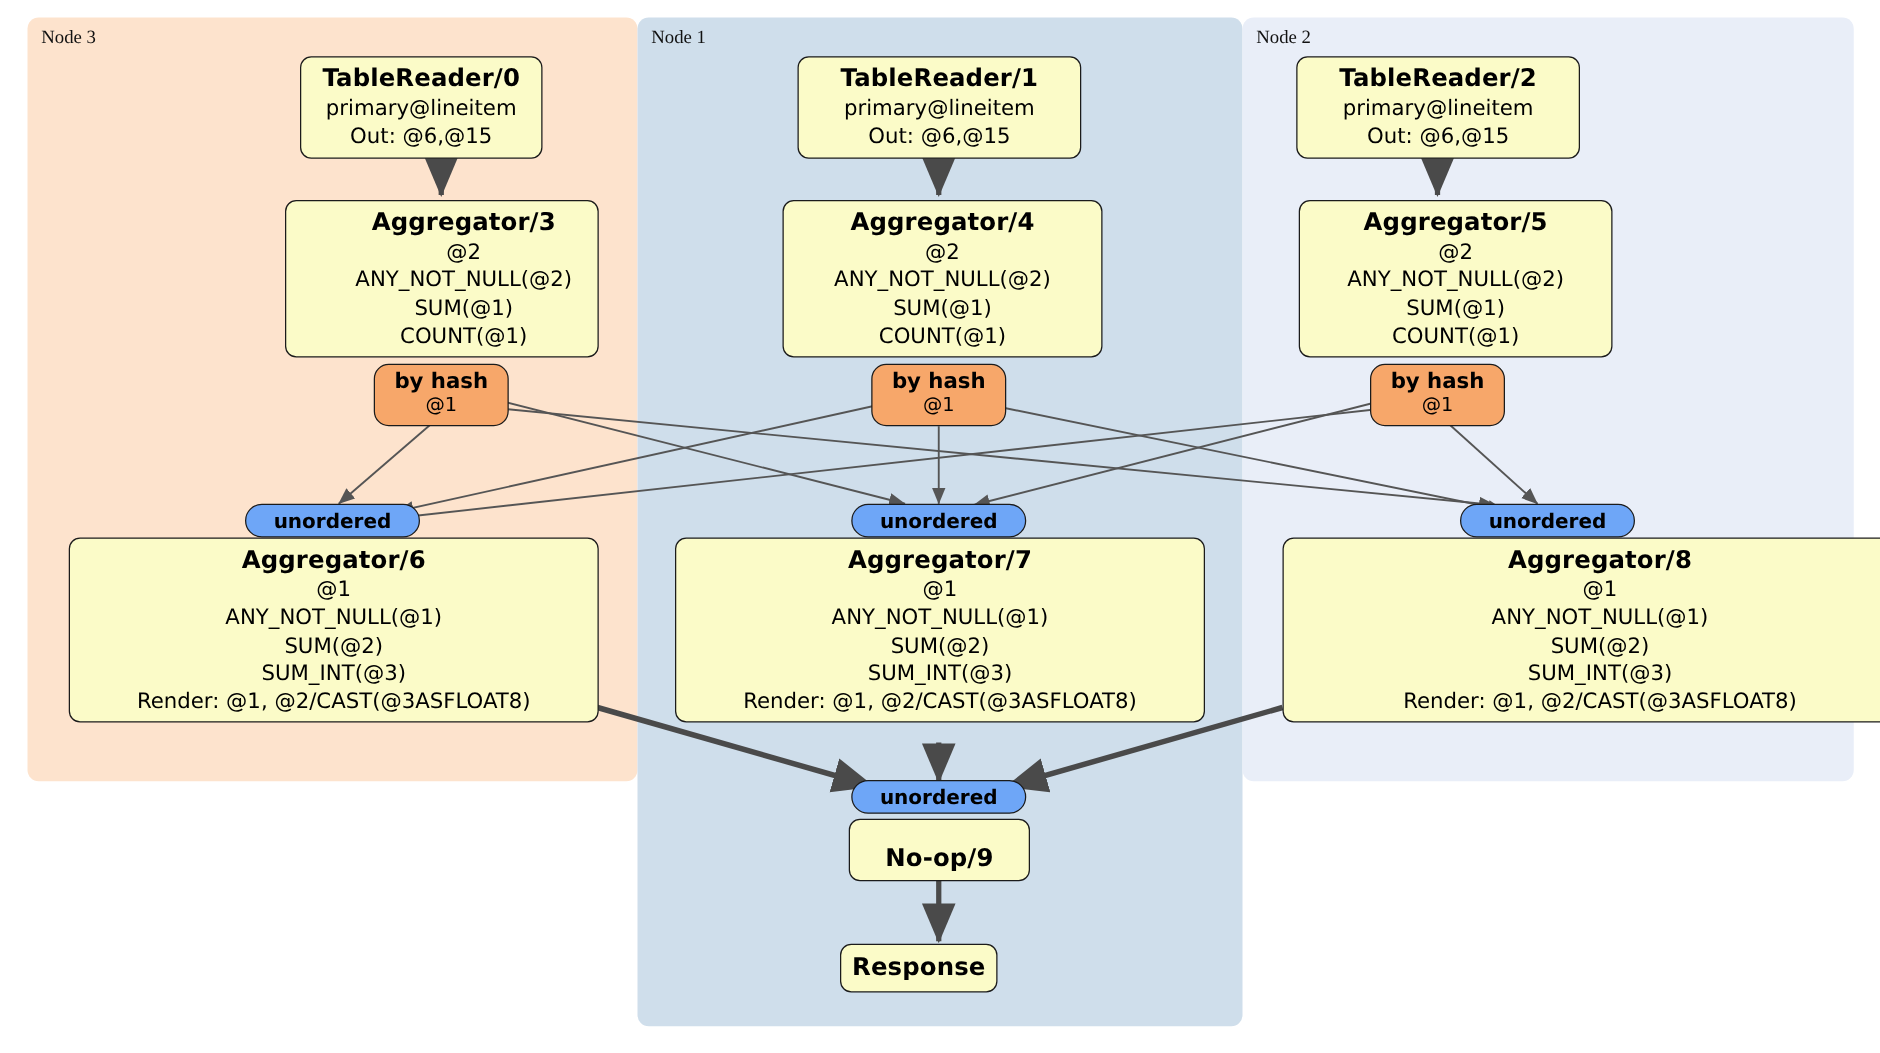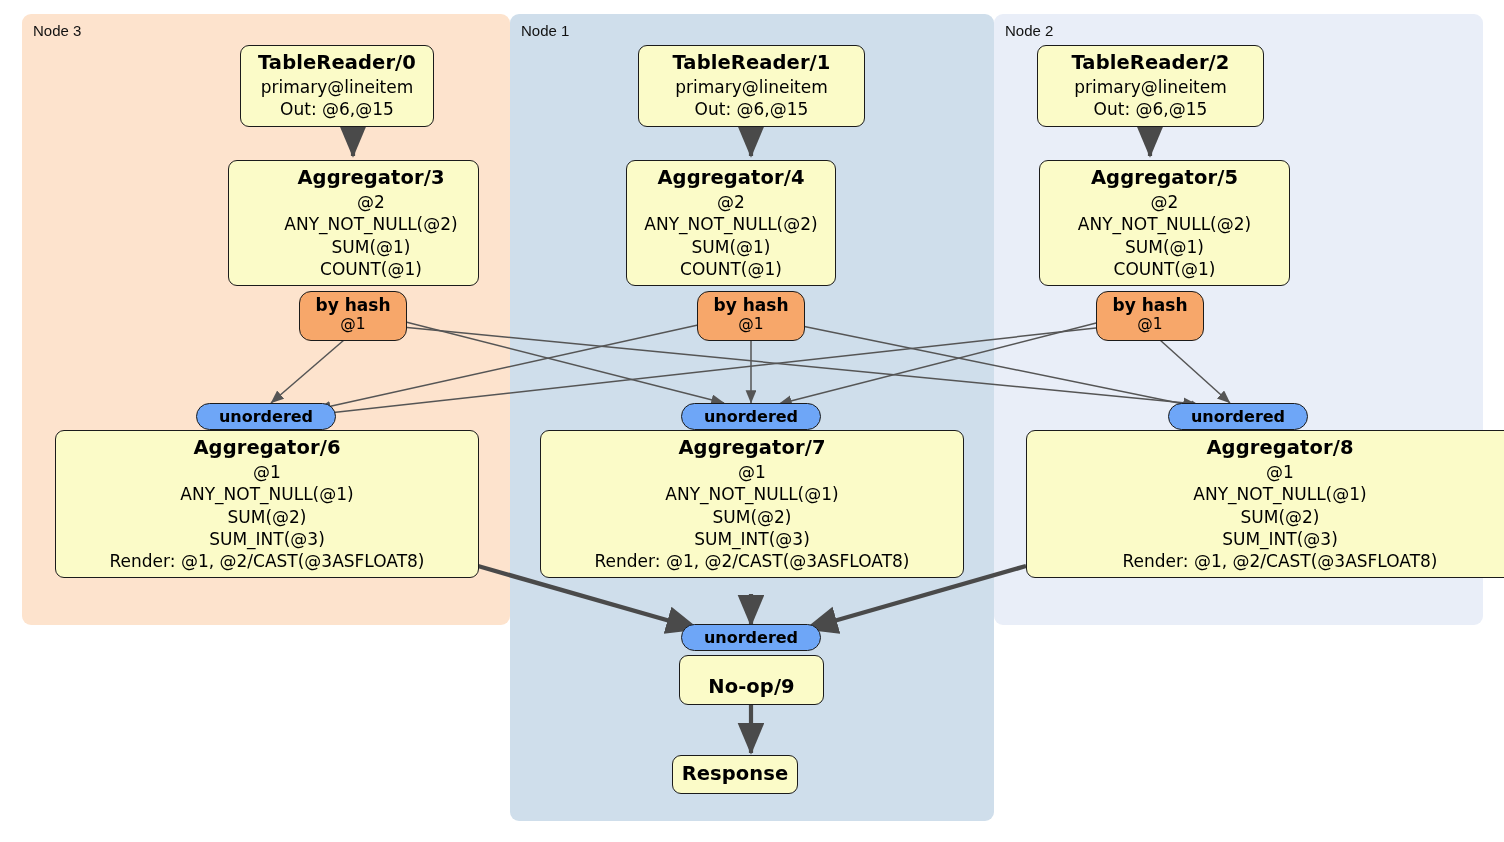--- a/index.html
+++ b/index.html
@@ -23,21 +23,21 @@
     position: absolute;
     border-radius: 9px;
     z-index: 1;
   }
   .panel-label {
     position: absolute;
     font-size: 15px;
     color: #111111;
     z-index: 6;
     white-space: nowrap;
-    font-family: Liberation Sans, sans-serif;
+    font-family: Liberation Serif, serif;
     text-align: right;
   }
 
   
   #edges {
     position: absolute;
     left: 0; top: 0;
     width: 1504px;
     height: 842px;
     z-index: 3;
@@ -177,21 +177,21 @@
   </div>
 
   <div class="box" style="left:228px; top:160px; width:251px;padding-left:43px;">
     <div class="title">Aggregator/3</div>
     <div class="row">@2</div>
     <div class="row">ANY_NOT_NULL(@2)</div>
     <div class="row">SUM(@1)</div>
     <div class="row">COUNT(@1)</div>
   </div>
 
-  <div class="box" style="left:626px; top:160px; width:210px;">
+  <div class="box" style="left:626px; top:160px; width:256px;">
     <div class="title">Aggregator/4</div>
     <div class="row">@2</div>
     <div class="row">ANY_NOT_NULL(@2)</div>
     <div class="row">SUM(@1)</div>
     <div class="row">COUNT(@1)</div>
   </div>
 
   <div class="box" style="left:1025px; top:160px; width:251px;margin-left:14px;">
     <div class="title">Aggregator/5</div>
     <div class="row">@2</div>

